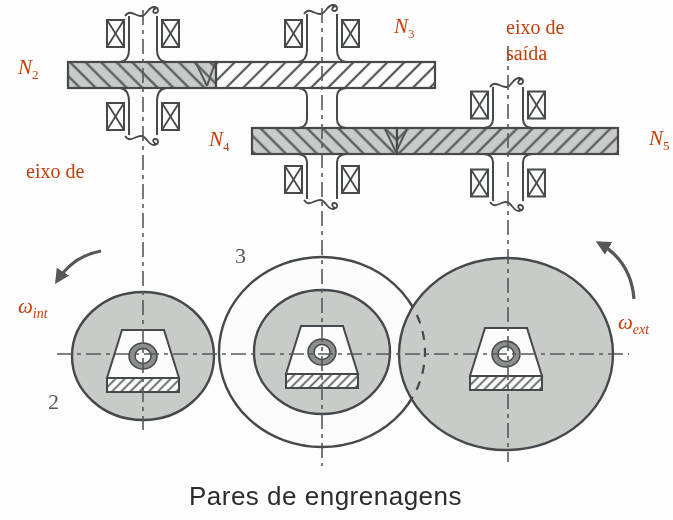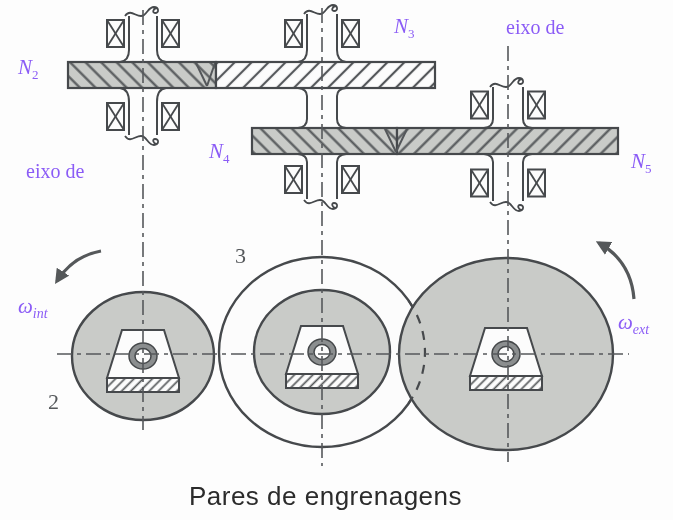--- a/index.html
+++ b/index.html
@@ -1,19 +1,19 @@
 <!DOCTYPE html>
 <html><head>
 <meta charset="utf-8">
 <style>
   html,body{margin:0;padding:0;background:#fff;}
   #stage{position:relative;width:673px;height:520px;background:#fdfdfd;overflow:hidden;
          font-family:"Liberation Serif",serif;}
   #art{position:absolute;left:0;top:0;}
-  .lbl{position:absolute;color:#8b5cf6;font-family:"Liberation Serif",serif;
+  .lbl{position:absolute;color:#c2410c;font-family:"Liberation Serif",serif;
        font-size:21px;white-space:nowrap;}
   .ital{font-style:italic;}
   .sb{font-size:13px;font-style:normal;vertical-align:-5px;}
   .sbi{font-size:14px;font-style:italic;vertical-align:-5px;}
   .axis-text{font-size:20px;line-height:26px;text-align:left;font-style:normal;}
   .gearnum{font-size:22px;font-style:normal;color:#55585b;}
   #caption{position:absolute;left:-11px;top:481px;width:673px;text-align:center;
            font-family:"Liberation Sans",sans-serif;font-size:26px;color:#2b2b2b;
            letter-spacing:0.5px;}
 </style>
@@ -133,30 +133,31 @@
   </g>
 
   <path d="M101,251 Q73,256 57,281" fill="none" stroke="#55585a" stroke-width="3.2" marker-end="url(#ah)"></path>
   <path d="M634,299 Q631,261 599,243" fill="none" stroke="#55585a" stroke-width="3.2" marker-end="url(#ah)"></path>
 </svg>
 
 <div class="lbl ital" style="left:18px;top:55px;"><span>N</span><span class="sb">2</span></div>
 
 <div class="lbl ital" style="left:394px;top:14px;"><span>N</span><span class="sb">3</span></div>
 
-<div class="lbl ital" style="left:209px;top:139px;text-align:center;"><span>N</span><span class="sb">4</span></div>
+<div class="lbl ital" style="left:209px;top:127px;text-align:center;"><span>N</span><span class="sb">4</span></div>
 
-<div class="lbl ital" style="left:631px;top:126px;margin-top:23px;"><span>N</span><span class="sb">5</span></div>
+<div class="lbl ital" style="left:649px;top:126px;"><span>N</span><span class="sb">5</span></div>
 
 <div class="lbl axis-text" style="left:26px;top:158px;width:100px;">
   <div>eixo de</div>
 </div>
 
 <div class="lbl axis-text" style="left:506px;top:14px;width:100px;">
   <div>eixo de</div>
+  <div>saída</div>
 </div>
 
 <div class="lbl ital" style="left:18px;top:294px;"><span>ω</span><span class="sbi">int</span></div>
 
 <div class="lbl ital" style="left:618px;top:310px;"><span>ω</span><span class="sbi">ext</span></div>
 
 <div class="lbl gearnum" style="left:48px;top:389px;">2</div>
 
 <div class="lbl gearnum" style="left:235px;top:243px;">3</div>
 

